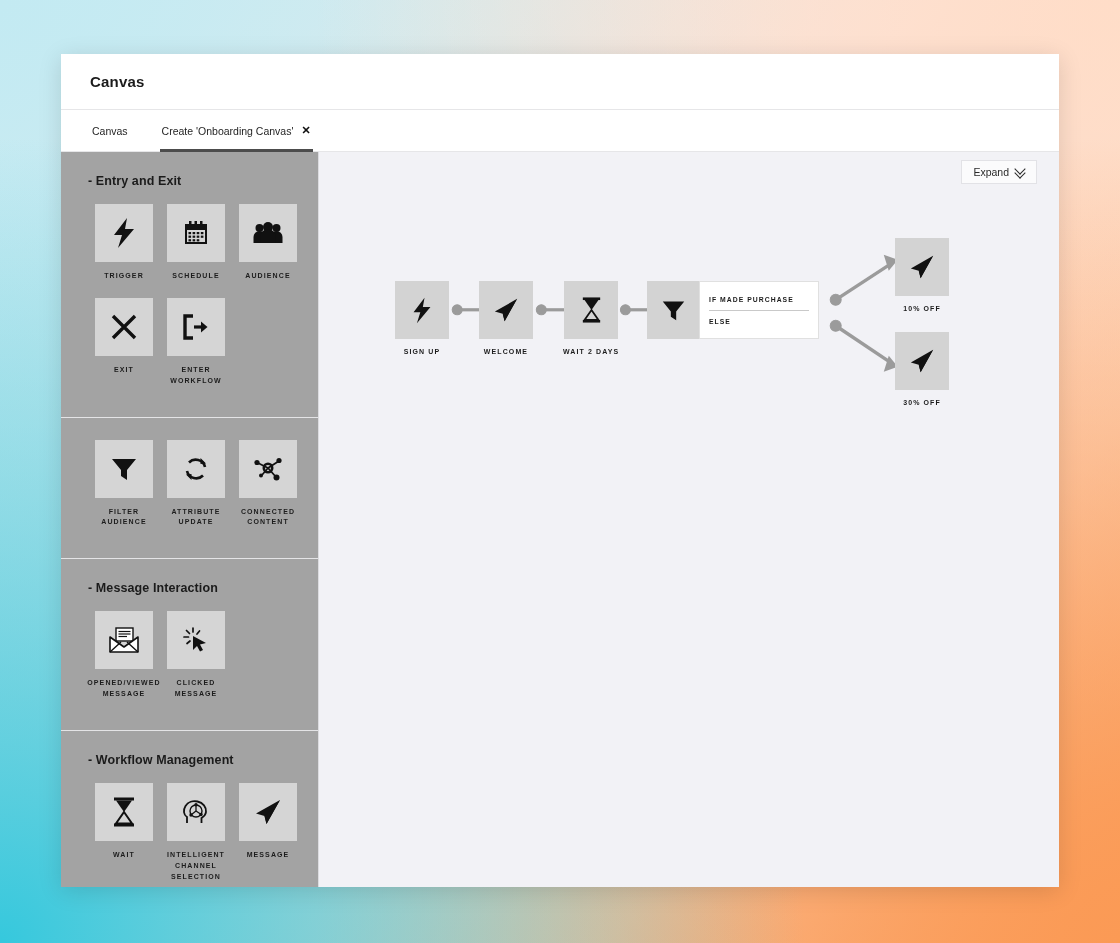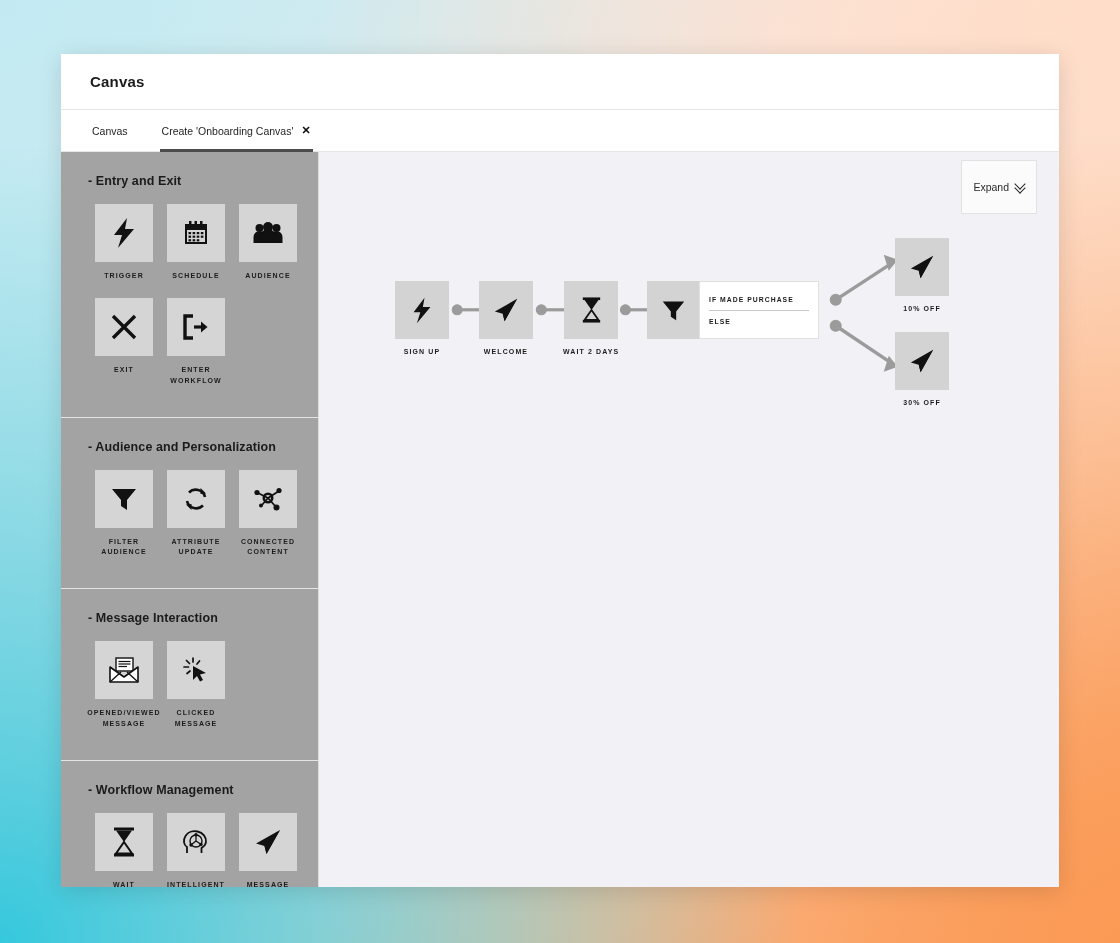--- a/index.html
+++ b/index.html
@@ -208,21 +208,21 @@
     flex: 1 1 auto;
     background: #f2f2f6;
     position: relative;
     overflow: hidden;
   }
   .expand-btn {
     position: absolute;
     right: 22px; top: 8px;
     background: #fbfbfc;
     border: 1px solid #e2e2e6;
-    padding: 20px 11px;
+    padding: 5px 11px;
     font-size: 10.5px;
     color: #2a2a2a;
     display: flex;
     align-items: center;
     gap: 7px;
     cursor: pointer;
   }
   .dbl-chev {
     position: relative;
     width: 9px; height: 10px;
@@ -388,21 +388,20 @@
                 <path d="M19 7.5 L25.5 13 L19 18.5 Z" fill="#111"></path>
               </svg>
             </div>
             <div class="tile-label">ENTER WORKFLOW</div>
           </div>
 
         </div>
       </div>
 
       <div class="palette-section">
-        <div class="section-title">- Audience and Personalization</div>
         <div class="tile-grid">
 
           <div class="tile">
             <div class="tile-box">
               <svg width="28" height="28" viewBox="0 0 28 28">
                 <path d="M2 4 H26 L17 15 V25 L11 21 V15 Z" fill="#111"></path>
               </svg>
             </div>
             <div class="tile-label">FILTER AUDIENCE</div>
           </div>

